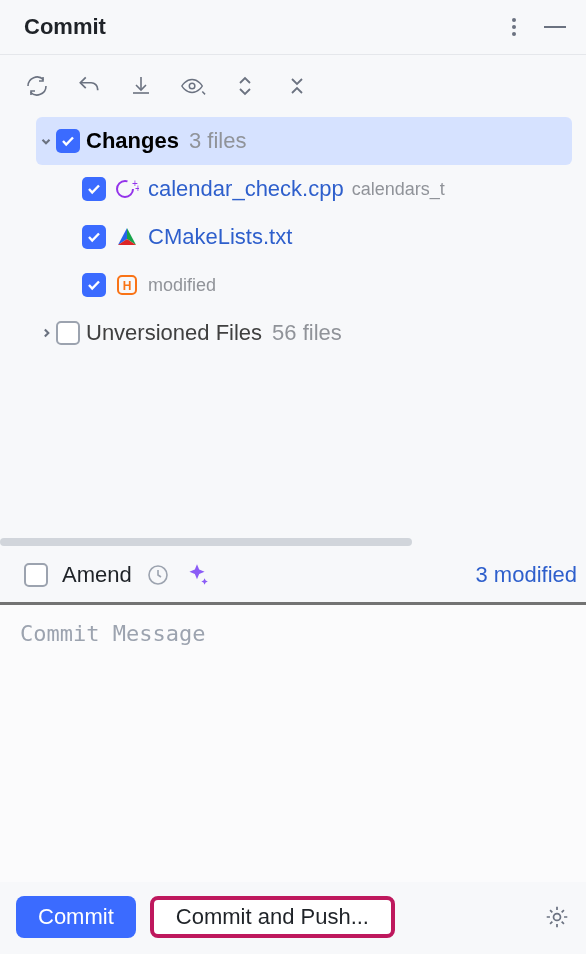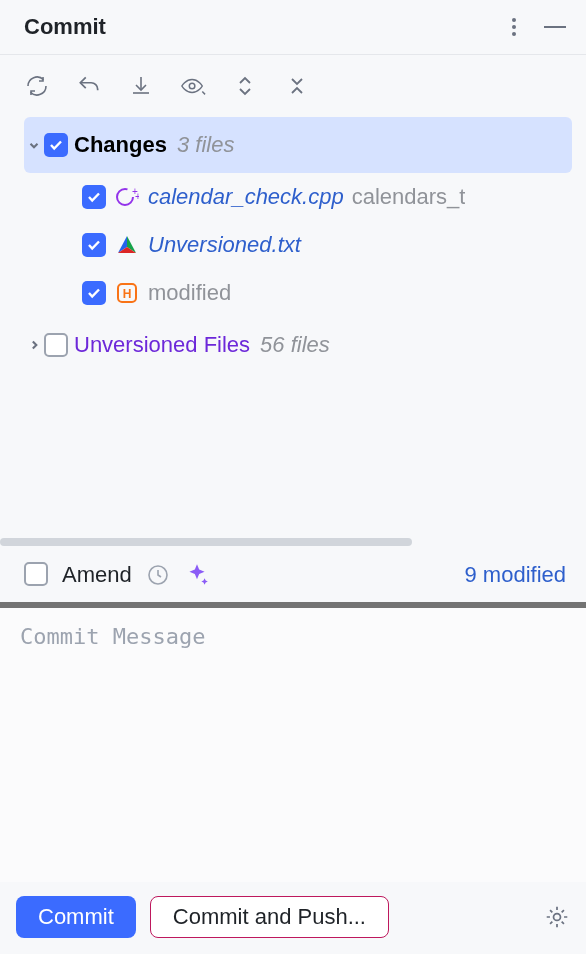--- a/index.html
+++ b/index.html
@@ -66,23 +66,24 @@
     cursor: pointer;
   }
   .tree-area {
     flex: 1;
     overflow: hidden;
     padding: 0 14px 0 24px;
   }
   .tree-row {
     display: flex;
     align-items: center;
-    height: 56px;
+    height: 48px;
     border-radius: 6px;
     font-size: 22px;
+    margin-left: 12px;
   }
   .tree-row.selected {
     background: #d6e2ff;
   }
   .chevron {
     width: 20px;
     display: flex;
     align-items: center;
     justify-content: center;
     color: #6b7280;
@@ -107,77 +108,76 @@
   }
   .checkbox svg { color: #fff; }
   .group-label {
     font-weight: 700;
     color: #000;
     padding-left: 6px;
   }
   .count-label {
     color: #909399;
     padding-left: 10px;
-    font-style: italic;
   }
   .file-row {
     padding-left: 58px;
     display: flex;
     align-items: center;
     height: 48px;
     gap: 8px;
   }
   .file-icon {
     width: 26px;
     height: 26px;
     display: flex;
     align-items: center;
     justify-content: center;
     flex-shrink: 0;
   }
   .file-name {
     font-size: 22px;
     color: #2e5fcc;
-    font-style: italic;
   }
   .file-path {
-    font-size: 22px;
+    font-size: 18px;
     color: #909399;
     white-space: nowrap;
     overflow: hidden;
   }
   .scroll-indicator {
     height: 8px;
     width: 412px;
     background: #d1d5db;
     border-radius: 4px;
     margin-left: 0;
   }
   .amend-bar {
     display: flex;
-    padding: 16px 20px 14px 24px;
+    align-items: center;
+    padding: 16px 9px 14px 24px;
     gap: 14px;
   }
   .amend-label {
     font-size: 22px;
     color: #1f2328;
   }
   .history-icon, .ai-icon {
     display: flex;
     align-items: center;
     cursor: pointer;
   }
   .spacer { flex: 1; }
   .modified-link {
     font-size: 22px;
     color: #2e5fcc;
     cursor: pointer;
   }
   .message-area {
-    border-top: 6px solid #737373;
+    border-top: 3px solid #737373;
     background: #fbfbfc;
     padding: 16px 20px;
     height: 280px;
   }
   .message-area textarea {
     width: 100%;
     height: 100%;
     border: none;
     outline: none;
     resize: none;
@@ -206,21 +206,21 @@
     justify-content: center;
     border: none;
   }
   .btn-primary {
     background: #3b6bff;
     color: #fff;
   }
   .btn-secondary {
     background: #fff;
     color: #1f2328;
-    border: 1px solid #be185d;
+    border: 4px solid #be185d;
   }
   .settings-icon {
     width: 26px;
     height: 26px;
     color: #6b7280;
     cursor: pointer;
     display:flex;
     align-items:center;
   }
 </style>
@@ -318,21 +318,21 @@
         </svg>
     </div>
     <div class="file-icon">
       <svg width="22" height="22" viewBox="0 0 22 22">
           <polygon points="11,2 20,19 2,19" fill="none"></polygon>
           <polygon points="11,2 11,13 2,19" fill="#2563eb"></polygon>
           <polygon points="11,2 20,19 11,13" fill="#16a34a"></polygon>
           <polygon points="11,13 20,19 2,19" fill="#dc2626"></polygon>
         </svg>
     </div>
-    <span class="file-name">Unversioned.txt</span>
+    <span class="file-name">CMakeLists.txt</span>
   </div>
 
   <div class="file-row">
     <div class="checkbox checked">
       <svg width="16" height="16" viewBox="0 0 16 16" fill="none" stroke="currentColor" stroke-width="2.4">
           <path d="M3 8l3.2 3.5L13 4.5"></path>
         </svg>
     </div>
     <div class="file-icon">
       <svg width="22" height="22" viewBox="0 0 22 22">
@@ -343,21 +343,21 @@
     <span class="file-path">modified</span>
   </div>
 
   <div class="tree-row">
     <div class="chevron">
       <svg width="14" height="14" viewBox="0 0 12 12" fill="none" stroke="currentColor" stroke-width="1.8">
           <path d="M5 3l3 3-3 3"></path>
         </svg>
     </div>
     <div class="checkbox unchecked"></div>
-    <span style="font-size:22px;color:#6d28d9;padding-left:6px">Unversioned Files</span>
+    <span style="font-size:22px;color:#404040;padding-left:6px">Unversioned Files</span>
     <span class="count-label">56 files</span>
   </div>
 </div>
 
 <div class="scroll-indicator"></div>
 
 <div class="amend-bar">
   <div class="checkbox unchecked"></div>
   <span class="amend-label">Amend</span>
   <div class="history-icon">
@@ -366,21 +366,21 @@
         <path d="M12 7v5l3 2"></path>
       </svg>
   </div>
   <div class="ai-icon">
     <svg width="26" height="26" viewBox="0 0 24 24">
         <path d="M12 2l2 5 5 2-5 2-2 5-2-5-5-2 5-2z" fill="#8b5cf6"></path>
         <path d="M19 15l1 2 2 1-2 1-1 2-1-2-2-1 2-1z" fill="#8b5cf6"></path>
       </svg>
   </div>
   <div class="spacer"></div>
-  <span class="modified-link">9 modified</span>
+  <span class="modified-link">3 modified</span>
 </div>
 
 <div class="message-area">
   <textarea placeholder="Commit Message" style=""></textarea>
 </div>
 
 <div class="footer">
   <button class="btn btn-primary">Commit</button>
   <button class="btn btn-secondary">Commit and Push...</button>
   <div class="spacer"></div>

